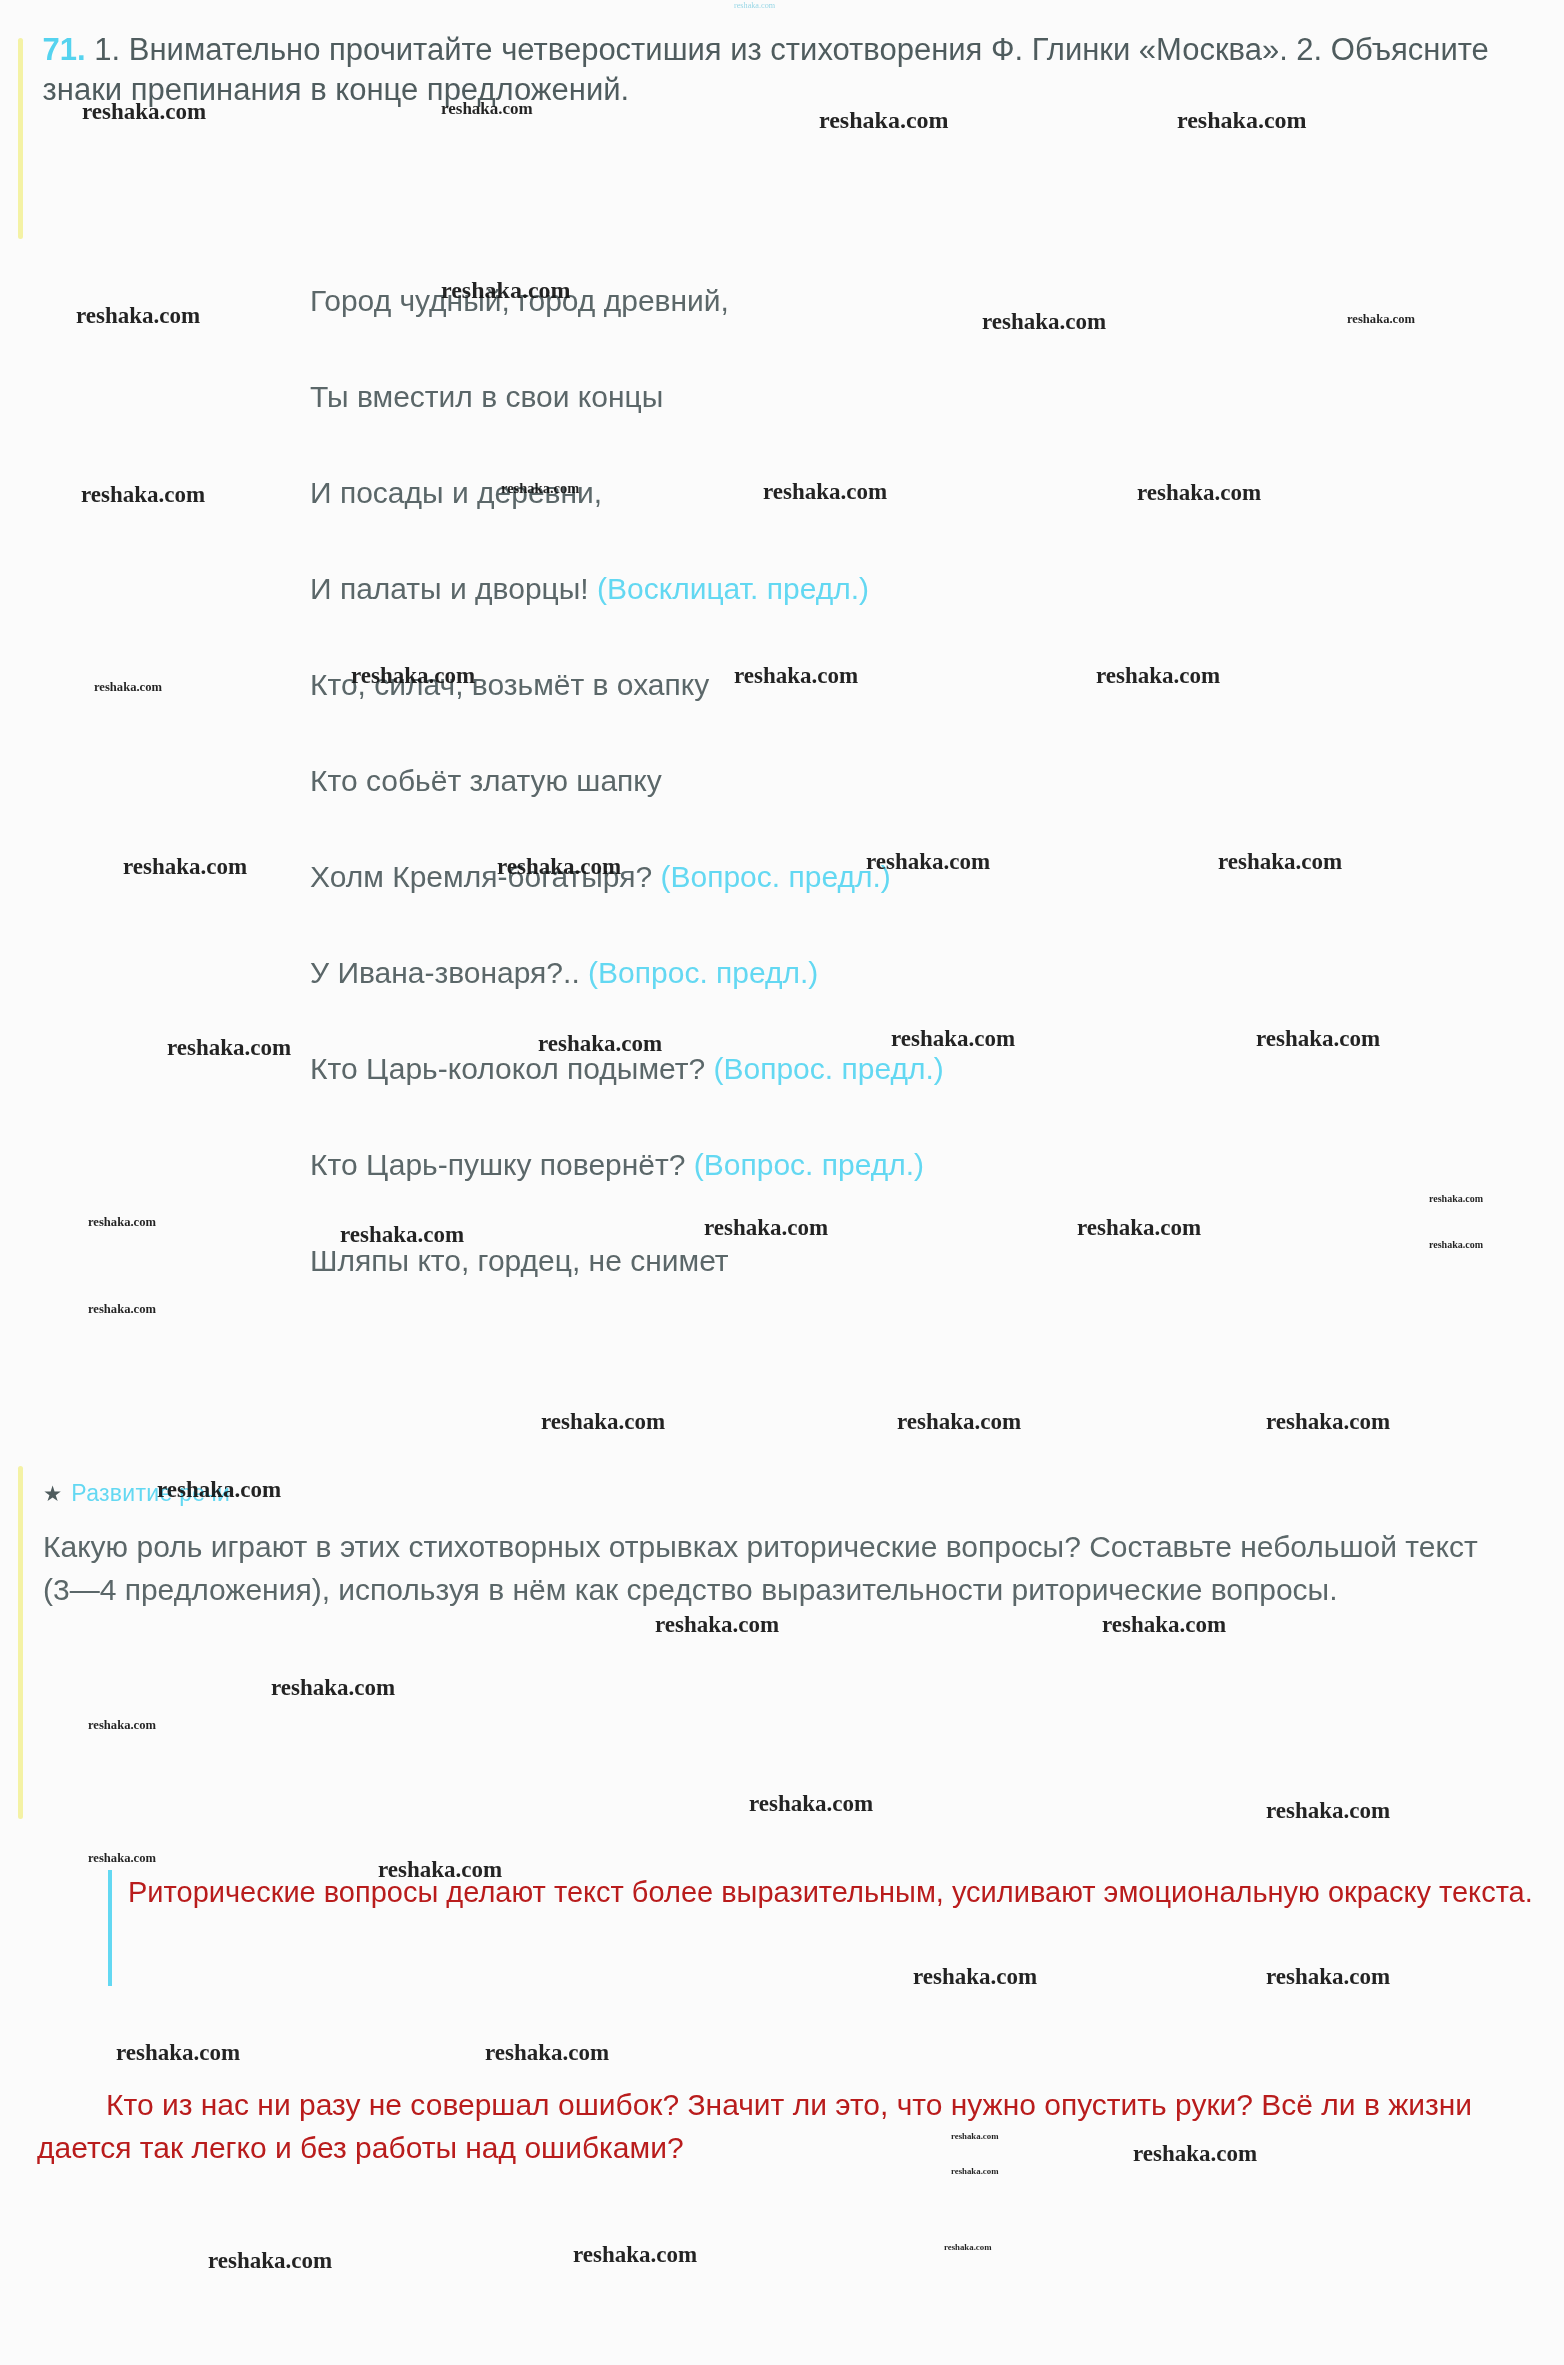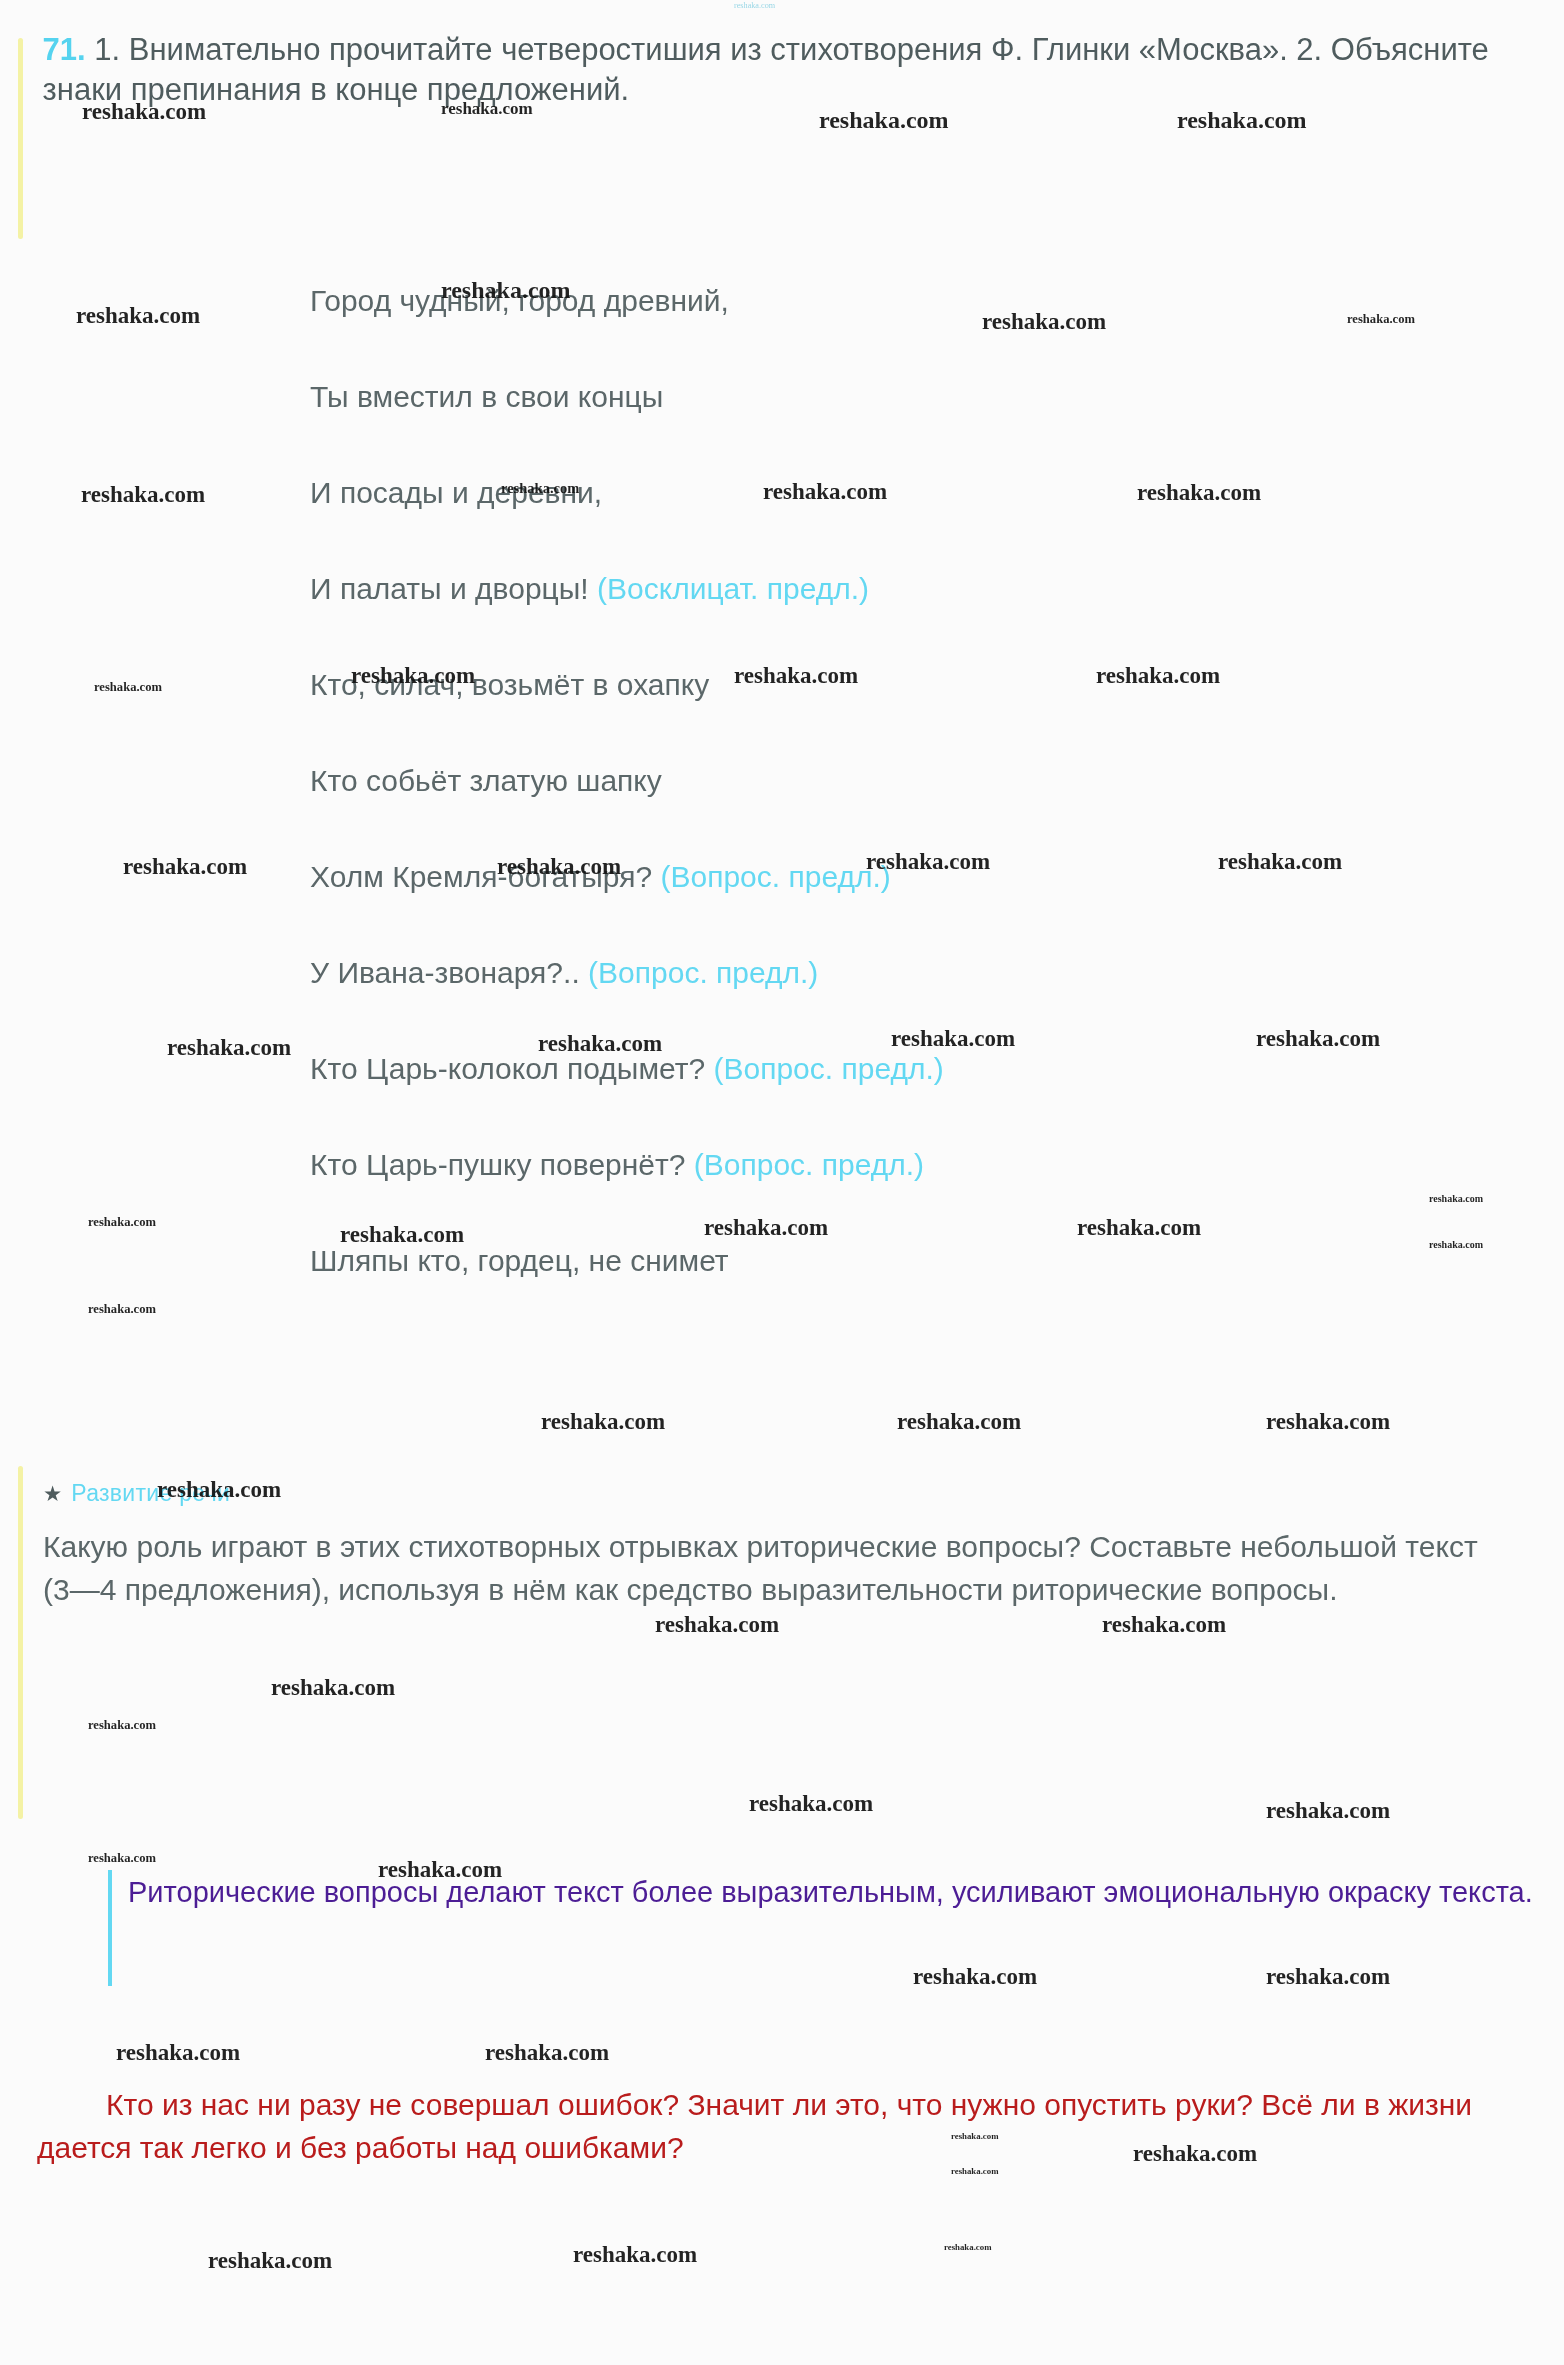--- a/index.html
+++ b/index.html
@@ -122,21 +122,21 @@
     height: 116px;
     background: #63d8f2;
   }
   .ans-text {
     position: absolute;
     left: 128px;
     top: 1871px;
     width: 1410px;
     font-size: 29px;
     line-height: 1.47;
-    color: #4c1d95;
+    color: #b91c1c;
   }
 
   
   .final-text {
     position: absolute;
     left: 37px;
     top: 2084px;
     width: 1499px;
     font-size: 30px;
     line-height: 1.42;

